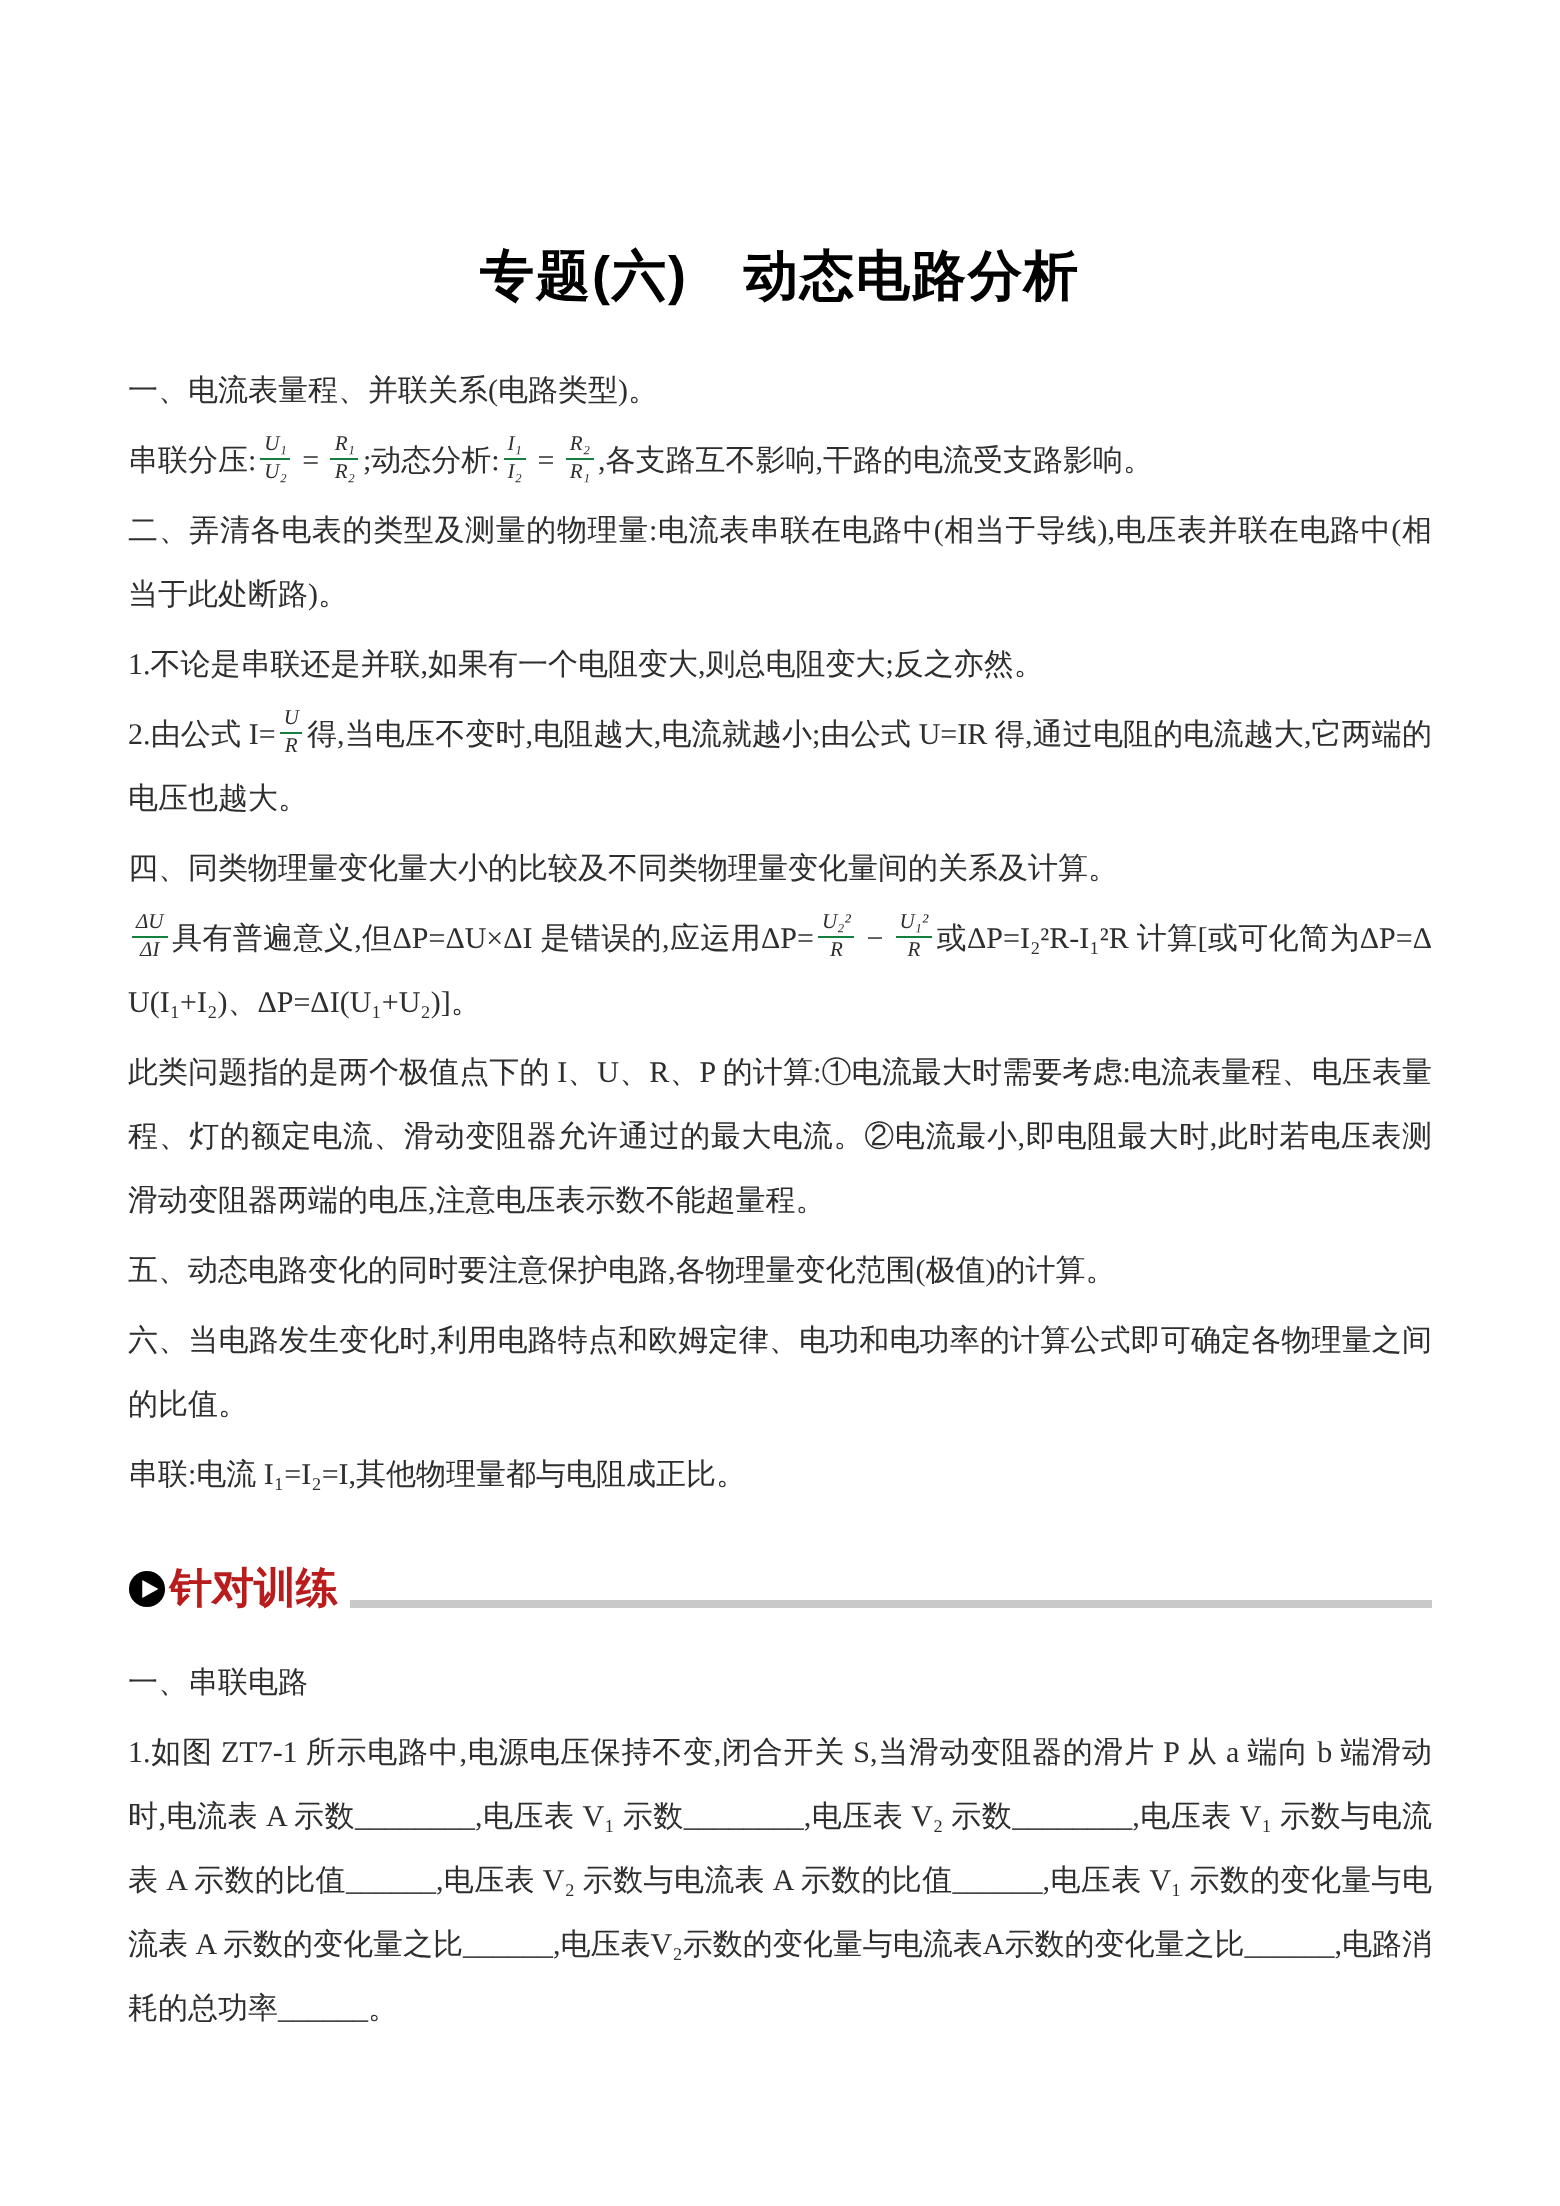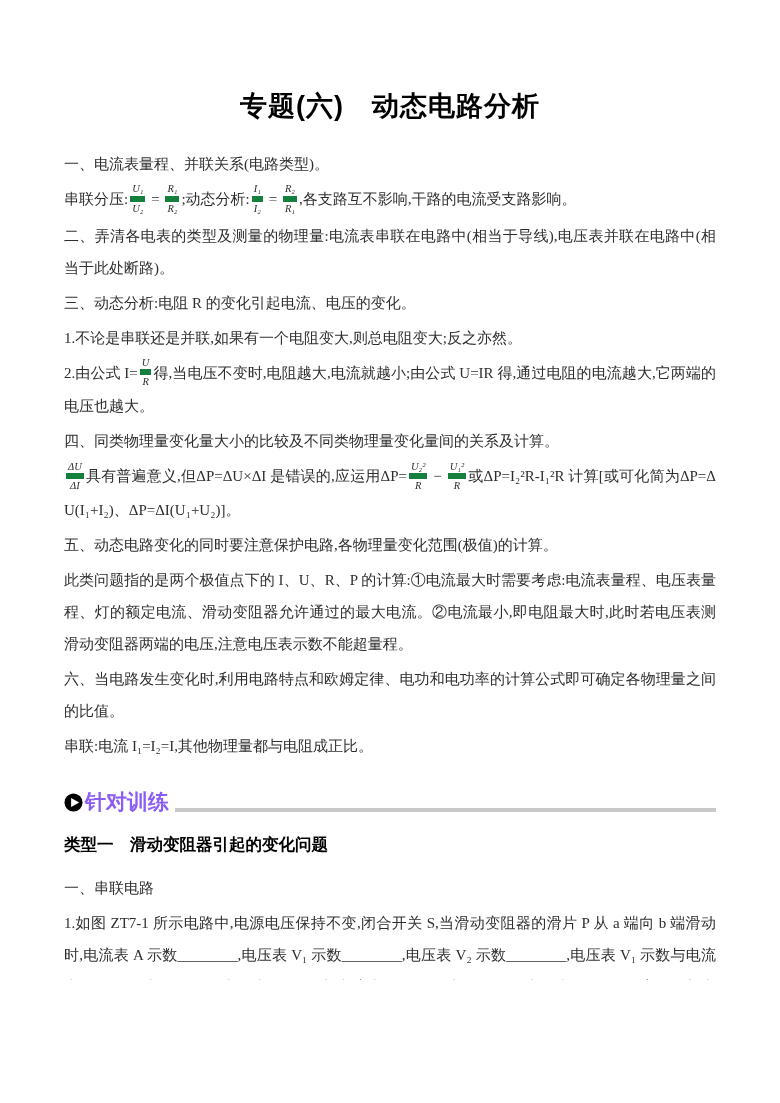--- a/index.html
+++ b/index.html
@@ -1,39 +1,39 @@
 <!DOCTYPE html>
 <html><head>
 <meta charset="utf-8">
 <style>
   html,body{margin:0;padding:0;background:#fff;}
   .page{
     width:780px;height:980px;box-sizing:border-box;
     padding:88px 64px 0 64px;background:#ffffff;overflow:hidden;
-    font-family:"Liberation Serif",serif;color:#2e2e2e;
+    font-family:"Liberation Serif",serif;color:#2e2e2e;margin-top:32px;
   }
   .title{
     font-family:"Liberation Sans",sans-serif;font-weight:bold;
     font-size:27px;color:#000;text-align:center;margin:0 0 24px 0;letter-spacing:1px;
   }
   p.body{
     margin:0 0 3px 0;line-height:32px;font-size:15px;
     text-align:justify;color:#2e2e2e;word-break:break-all;
   }
   .frac{
     display:inline-flex;flex-direction:column;align-items:center;
     vertical-align:middle;font-size:10.5px;font-style:italic;
     line-height:1.25;margin:0 2px;position:relative;top:-2px;
   }
-  .frac .num{border-bottom:6px solid #15803d;padding:0 2px;}
+  .frac .num{border-bottom:1px solid #15803d;padding:0 2px;}
   .frac .den{padding:0 2px;}
   .training-heading{
     display:flex;align-items:center;margin:26px 0 18px 0;
     font-family:"Liberation Sans",sans-serif;font-weight:bold;
-    font-size:21px;color:#8b5cf6;white-space:nowrap;
+    font-size:21px;color:#b91c1c;white-space:nowrap;
   }
   .training-heading .icon{display:inline-flex;margin-right:2px;}
   .training-heading .rule{
     flex:1;height:4px;background:#c9c9c9;margin-left:6px;
     align-self:flex-end;margin-bottom:4px;
   }
   .type-heading{
     font-family:"Liberation Sans",sans-serif;font-weight:bold;
     font-size:16.5px;color:#000;margin:0 0 16px 0;
   }
@@ -59,21 +59,20 @@
         <span class="num">I₁</span>
         <span class="den">I₂</span>
       </span><span> = </span><span class="frac">
         <span class="num">R₂</span>
         <span class="den">R₁</span>
       </span><span>,各支路互不影响,干路的电流受支路影响。</span>
   </p>
 
   <p class="body">二、弄清各电表的类型及测量的物理量:电流表串联在电路中(相当于导线),电压表并联在电路中(相当于此处断路)。</p>
 
-  <p class="body">三、动态分析:电阻 R 的变化引起电流、电压的变化。</p>
 
   <p class="body">1.不论是串联还是并联,如果有一个电阻变大,则总电阻变大;反之亦然。</p>
 
   <p class="body">
     <span>2.由公式 I=</span><span class="frac">
         <span class="num">U</span>
         <span class="den">R</span>
       </span><span>得,当电压不变时,电阻越大,电流就越小;由公式 U=IR 得,通过电阻的电流越大,它两端的电压也越大。</span>
   </p>
 
@@ -85,39 +84,38 @@
         <span class="den">ΔI</span>
       </span><span>具有普遍意义,但ΔP=ΔU×ΔI 是错误的,应运用ΔP=</span><span class="frac">
         <span class="num">U₂²</span>
         <span class="den">R</span>
       </span><span> − </span><span class="frac">
         <span class="num">U₁²</span>
         <span class="den">R</span>
       </span><span>或ΔP=I₂²R-I₁²R 计算[或可化简为ΔP=ΔU(I₁+I₂)、ΔP=ΔI(U₁+U₂)]。</span>
   </p>
 
+  <p class="body">此类问题指的是两个极值点下的 I、U、R、P 的计算:①电流最大时需要考虑:电流表量程、电压表量程、灯的额定电流、滑动变阻器允许通过的最大电流。②电流最小,即电阻最大时,此时若电压表测滑动变阻器两端的电压,注意电压表示数不能超量程。</p>
+
   <p class="body">五、动态电路变化的同时要注意保护电路,各物理量变化范围(极值)的计算。</p>
-
-  <p class="body">此类问题指的是两个极值点下的 I、U、R、P 的计算:①电流最大时需要考虑:电流表量程、电压表量程、灯的额定电流、滑动变阻器允许通过的最大电流。②电流最小,即电阻最大时,此时若电压表测滑动变阻器两端的电压,注意电压表示数不能超量程。</p>
 
   <p class="body">六、当电路发生变化时,利用电路特点和欧姆定律、电功和电功率的计算公式即可确定各物理量之间的比值。</p>
 
   <p class="body">串联:电流 I₁=I₂=I,其他物理量都与电阻成正比。</p>
 
 
   <div class="training-heading">
     <span class="icon">
       <svg width="19" height="19" viewBox="0 0 20 20" aria-hidden="true">
         <circle cx="10" cy="10" r="9.5" fill="#000"></circle>
         <path d="M7.5 5.2 L16 10 L7.5 14.8 Z" fill="#ffffff"></path>
       </svg>
     </span>
     <span>针对训练</span>
     <span class="rule"></span>
   </div>
 
-  <div class="type-heading">类型一　滑动变阻器引起的变化问题</div>
 
   <p class="body">一、串联电路</p>
 
   <p class="body">1.如图 ZT7-1 所示电路中,电源电压保持不变,闭合开关 S,当滑动变阻器的滑片 P 从 a 端向 b 端滑动时,电流表 A 示数________,电压表 V₁ 示数________,电压表 V₂ 示数________,电压表 V₁ 示数与电流表 A 示数的比值______,电压表 V₂ 示数与电流表 A 示数的比值______,电压表 V₁ 示数的变化量与电流表 A 示数的变化量之比______,电压表V₂示数的变化量与电流表A示数的变化量之比______,电路消耗的总功率______。</p>
 
 </div>
 
 </body></html>

